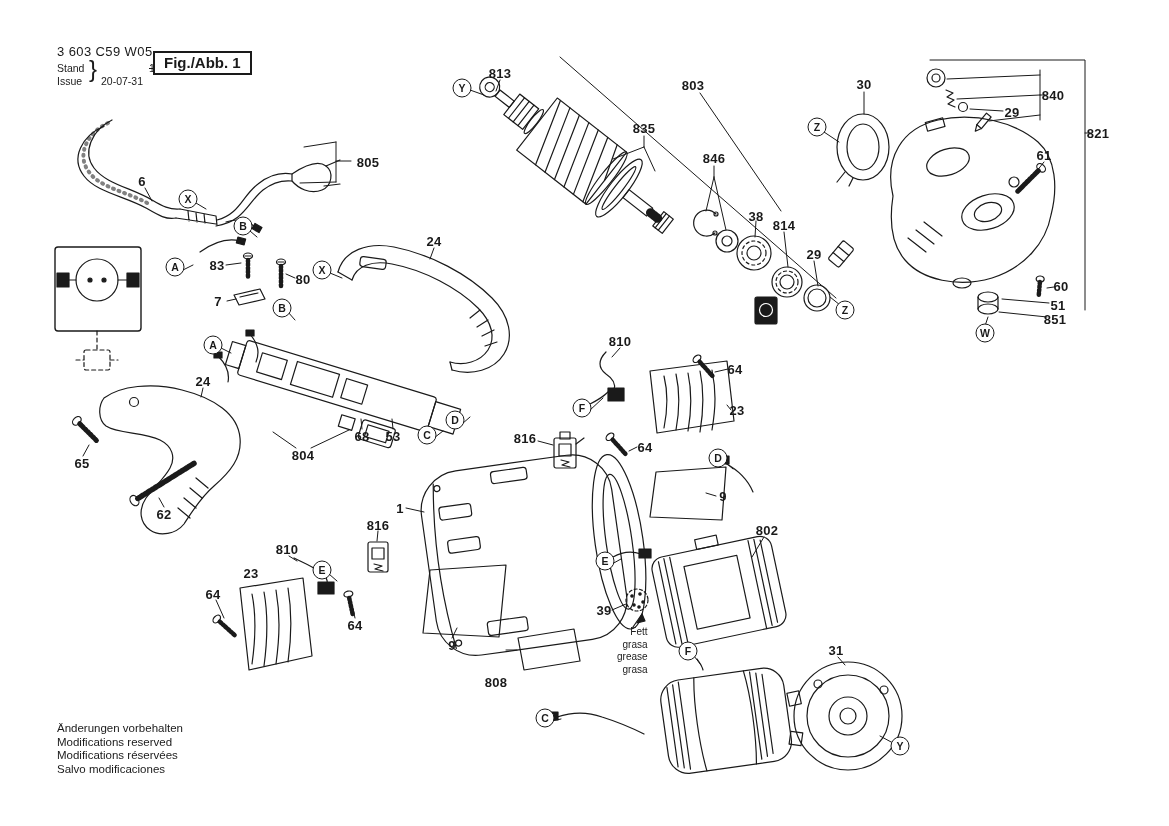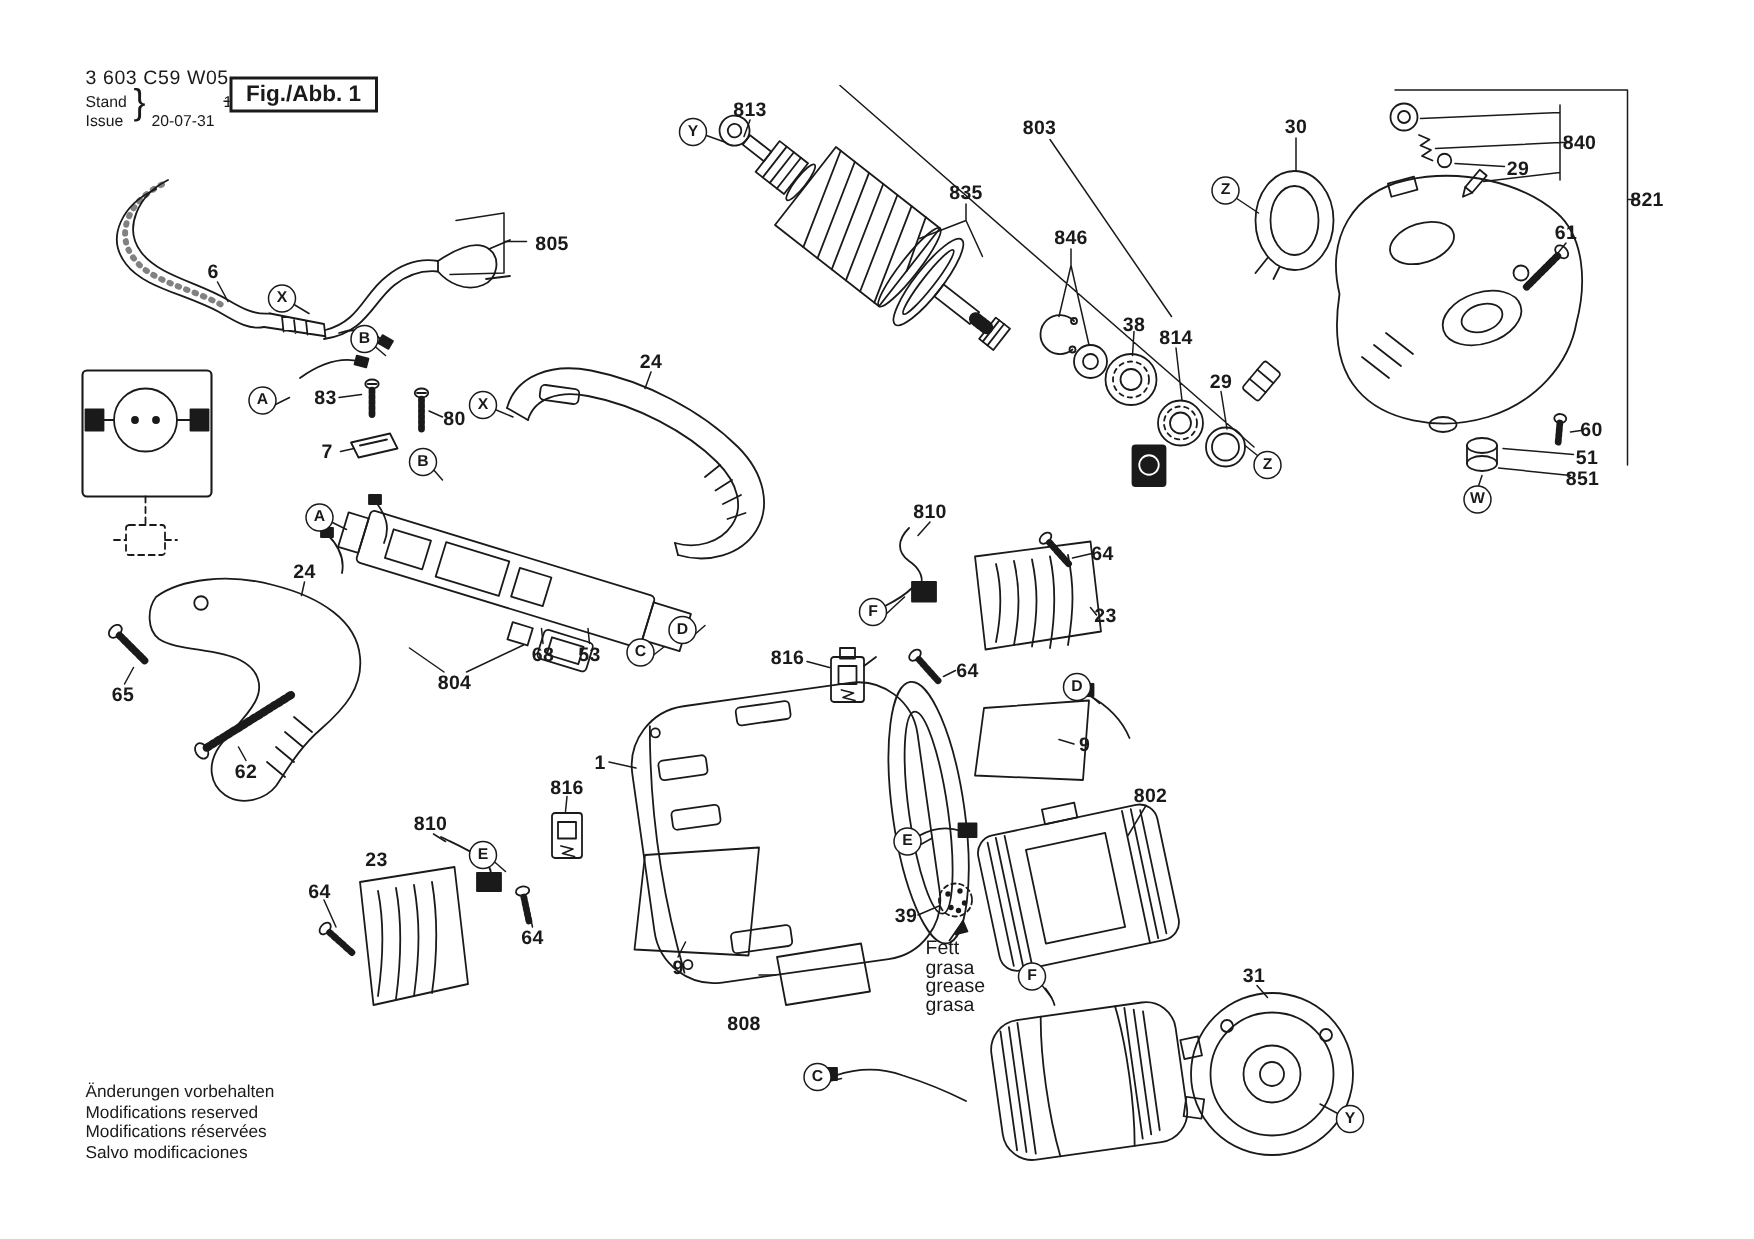--- a/index.html
+++ b/index.html
@@ -24,21 +24,21 @@
   .hdr .pn{font-size:13px;letter-spacing:.4px;}
   .hdr .rev{position:relative;font-size:10.5px;margin-top:3px;line-height:13px;}
   .hdr .brace{position:absolute;left:32px;top:0px;font-size:24px;font-weight:400;}
   .hdr .vals{position:absolute;left:44px;top:0;}
   .strike{text-decoration:line-through;margin-left:48px;}
   .figbox{
     position:absolute;left:153px;top:51px;border:2px solid #1a1a1a;
     padding:1px 9px 2px 9px;font-weight:bold;font-size:15px;background:#fff;
   }
   .footer{position:absolute;left:57px;top:722px;font-size:11.5px;line-height:13.5px;}
-  .grease{position:absolute;left:617px;top:626px;font-size:13px;line-height:12.5px;}
+  .grease{position:absolute;left:617px;top:626px;font-size:10px;line-height:12.5px;text-align:right;}
 </style>
 </head>
 <body>
 
 <svg id="diagram-svg" width="1169" height="826" viewBox="0 0 1169 826" fill="none" stroke="#1a1a1a" stroke-width="1.2" stroke-linecap="round" stroke-linejoin="round">
 
   <g stroke-width="1">
     <path d="M500,80 L496,91 M470,90 L484,95
              M644,136 L644,147 M644,147 L613,159 M644,147 L655,171
              M560,57 L836,298 M700,93 L781,211

